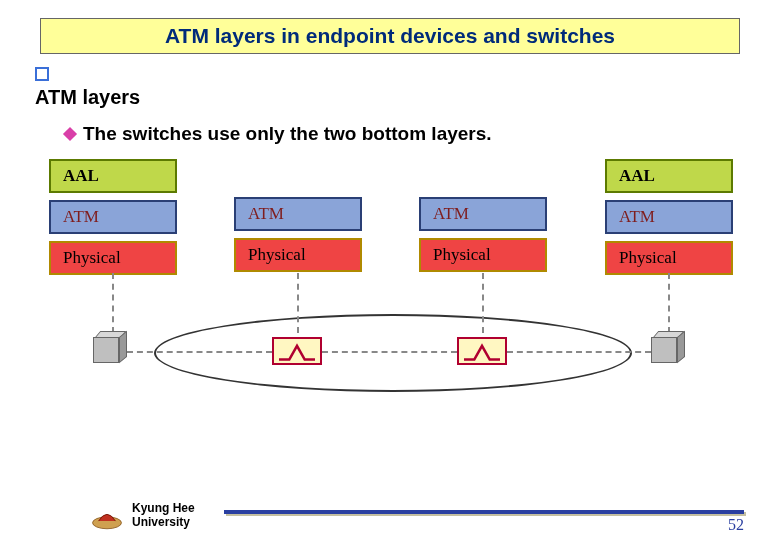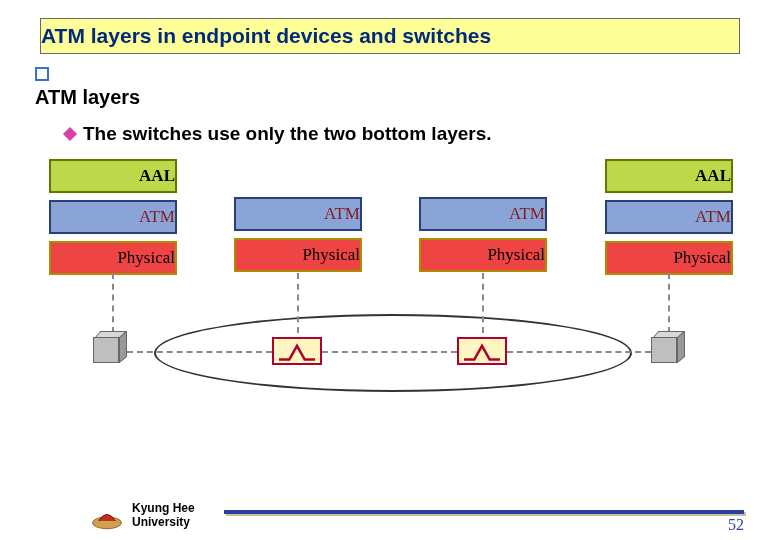--- a/index.html
+++ b/index.html
@@ -8,21 +8,21 @@
     height: 540px;
     background: #fff;
     font-family: Arial, sans-serif;
     position: relative;
     overflow: hidden;
   }
   .title-bar {
     margin: 18px 40px 0 40px;
     background: #ffff99;
     border: 1px solid #666;
-    text-align: left;
+    text-align: center;
     padding: 5px 0;
     font-size: 21px;
     font-weight: bold;
     color: #002b7a;
   }
   .content {
     padding: 12px 35px 0 35px;
   }
   .bullet-lvl1 {
     display: flex;
@@ -66,23 +66,23 @@
     position: relative;
     margin: 14px 4px 0 4px;
     height: 250px;
   }
   .stack {
     position: absolute;
     width: 128px;
   }
   .layer-box {
     border: 2px solid;
-    text-align: right;
+    text-align: left;
     font-size: 17px;
-    padding: 5px 0;
+    padding: 5px 12px;
     margin-bottom: 7px;
     font-family: "Times New Roman", serif;
   }
   .aal    { background:#bfd84a; border-color:#5c7a00; font-weight:bold;}
   .atm    { background:#8aa4d8; border-color:#2a3f75; color:#7f1d1d; font-weight:normal;}
   .phys   { background:#ef4444; border-color:#b08a00;}
   .dashline {
     position:absolute;
     border-left:2px dashed #888;
     height:28px;

